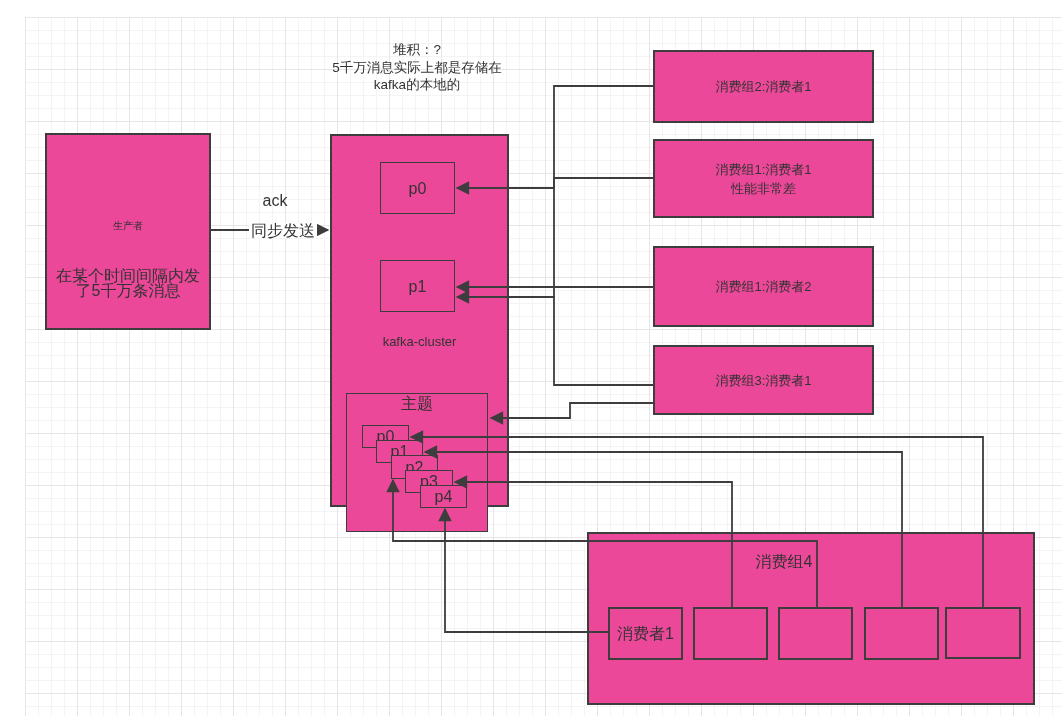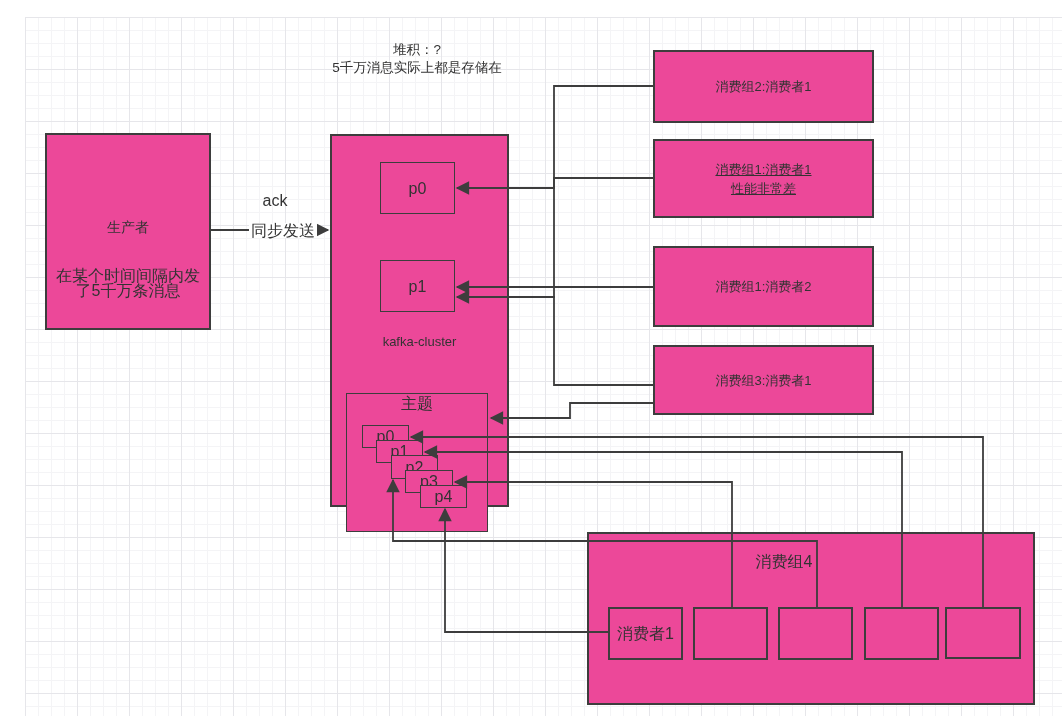--- a/index.html
+++ b/index.html
@@ -32,24 +32,25 @@
 </style>
 </head>
 <body>
 
 <div class="canvas">
   <div class="grid"></div>
 
   <div class="floating" style="left:317px;top:41px;width:200px;font-size:13.5px;line-height:17.5px;">
     <div>堆积：?</div>
     <div>5千万消息实际上都是存储在</div>
+    <div>kafka的本地的</div>
   </div>
 
   <div class="box" style="left:45px;top:133px;width:166px;height:197px;">
-    <div class="floating" style="left:0;right:0;top:84px;font-size:14px;">生产者</div>
+    <div class="floating" style="left:0;right:0;top:84px;font-size:10px;">生产者</div>
     <div class="floating small" style="left:0;right:0;top:133px;">
       <div>在某个时间间隔内发</div>
       <div>了5千万条消息</div>
     </div>
   </div>
 
   <div class="box" style="left:330px;top:134px;width:179px;height:373px;">
     <div class="floating" style="left:0;right:0;top:198px;font-size:13px;">kafka-cluster</div>
   </div>
   <div class="box thin small" style="left:380px;top:162px;width:75px;height:52px;">
@@ -74,21 +75,21 @@
   <div class="box thin small" style="left:405px;top:470px;width:48px;height:23px;">
     <span>p3</span>
   </div>
   <div class="box thin small" style="left:420px;top:485px;width:47px;height:23px;">
     <span>p4</span>
   </div>
 
   <div class="box lbl" style="left:653px;top:50px;width:221px;height:73px;">
     <span>消费组2:消费者1</span>
   </div>
-  <div class="box lbl" style="left:653px;top:139px;width:221px;height:79px;text-decoration:underline;">
+  <div class="box lbl" style="left:653px;top:139px;width:221px;height:79px;">
     <div>
       <div>消费组1:消费者1</div>
       <div>性能非常差</div>
     </div>
   </div>
   <div class="box lbl" style="left:653px;top:246px;width:221px;height:81px;">
     <span>消费组1:消费者2</span>
   </div>
   <div class="box lbl" style="left:653px;top:345px;width:221px;height:70px;">
     <span>消费组3:消费者1</span>

